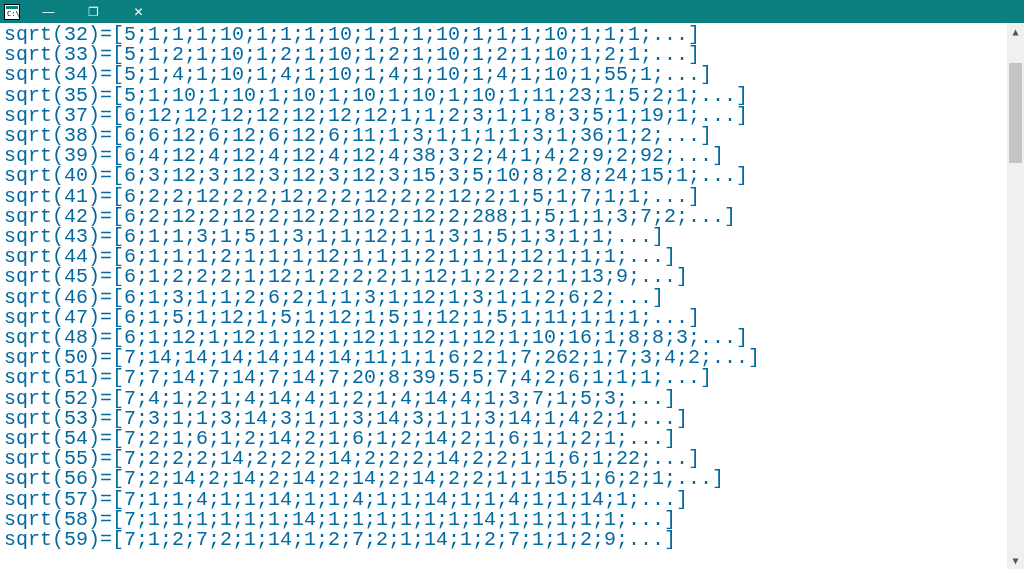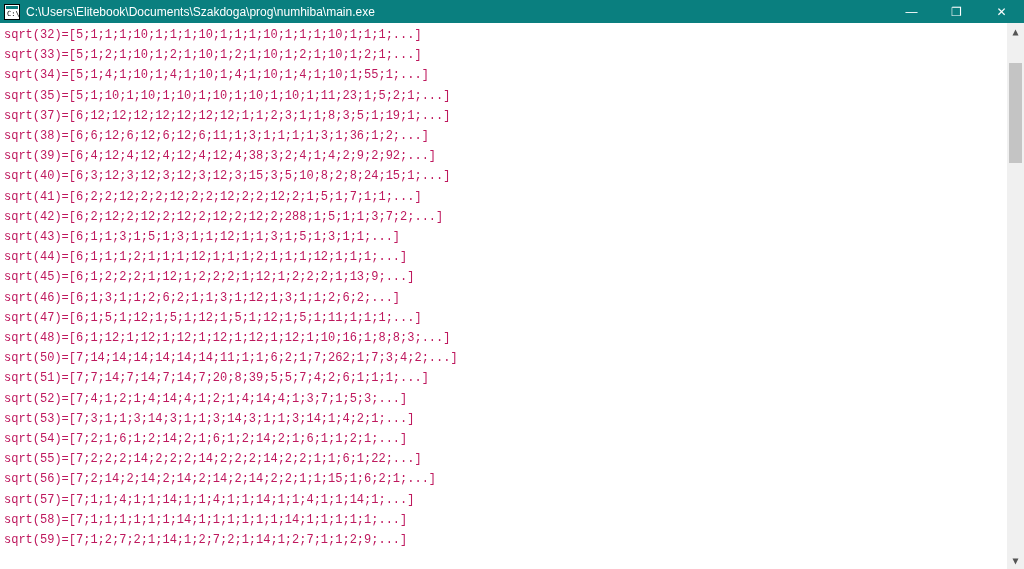--- a/index.html
+++ b/index.html
@@ -19,22 +19,22 @@
   .titlebar .btn {
     width: 45px; height: 100%; display:flex; align-items:center; justify-content:center;
     cursor: default;
   }
   .client {
     flex: 1 1 auto; display:flex; background:#fff; position:relative;
   }
   .console {
     flex: 1 1 auto; padding: 2px 20px 2px 4px;
     font-family: Consolas, "Courier New", monospace;
-    font-size: 12px; line-height: 20.2px;
-    white-space: pre; color:#be185d; overflow:hidden;
+    font-size: 20px; line-height: 20.2px;
+    white-space: pre; color:#0369a1; overflow:hidden;
   }
   .scrollbar {
     width: 17px; background:#f0f0f0; position:relative;
   }
   .scroll-thumb {
     position:absolute; left:2px; right:2px; top:40px; height:100px;
     background:#c4c4c4; border-radius:0;
   }
   .scroll-arrow {
     position:absolute; left:0; right:0; height:17px; display:flex;
@@ -49,21 +49,20 @@
 <div class="window">
   <div class="titlebar">
     <span class="app-icon">
       <svg width="16" height="16" viewBox="0 0 16 16">
         <rect x="0" y="0" width="16" height="16" fill="#000"></rect>
         <rect x="1" y="1" width="14" height="14" fill="#fff"></rect>
         <rect x="2" y="2" width="12" height="3" fill="#0a7f7f"></rect>
         <text x="3" y="12" font-size="7" font-family="monospace" fill="#000">C:\</text>
       </svg>
     </span>
-    <span class="title">C:\Users\Elitebook\Documents\Szakdoga\prog\numhiba\main.exe</span>
     <div class="controls">
       <div class="btn">
         <span>—</span>
       </div>
       <div class="btn">
         <span>❐</span>
       </div>
       <div class="btn close">
         <span>✕</span>
       </div>

